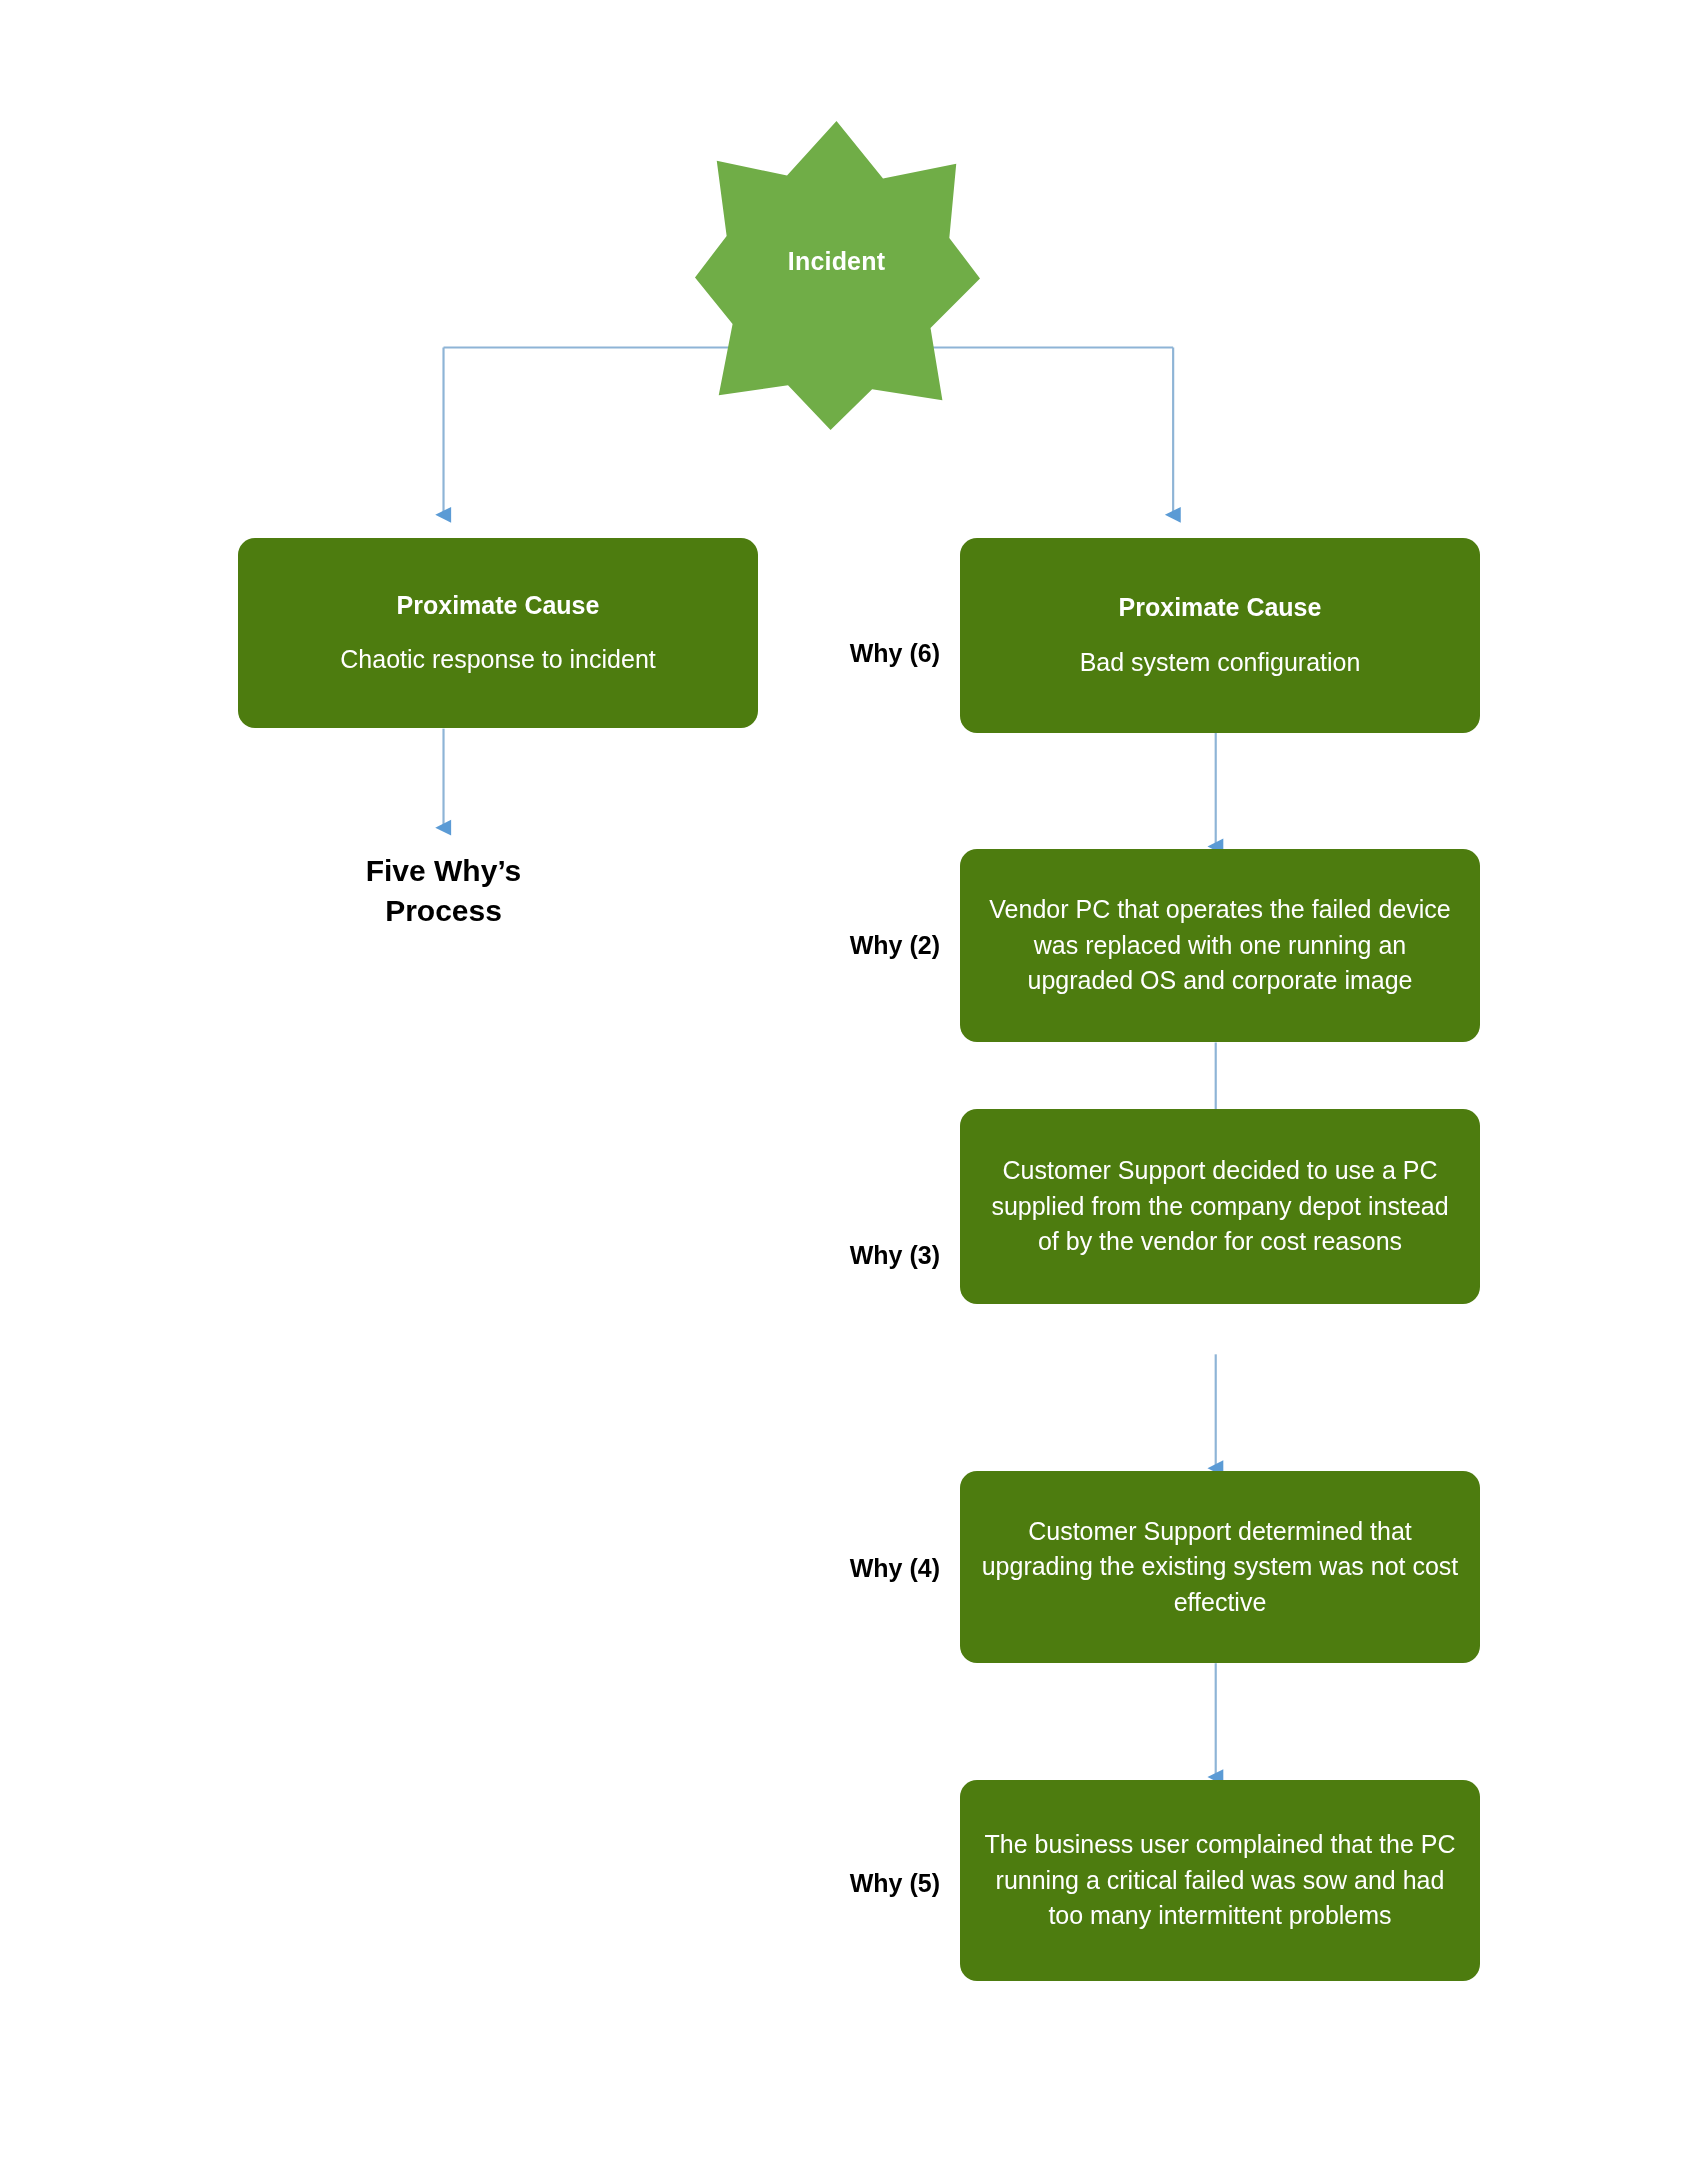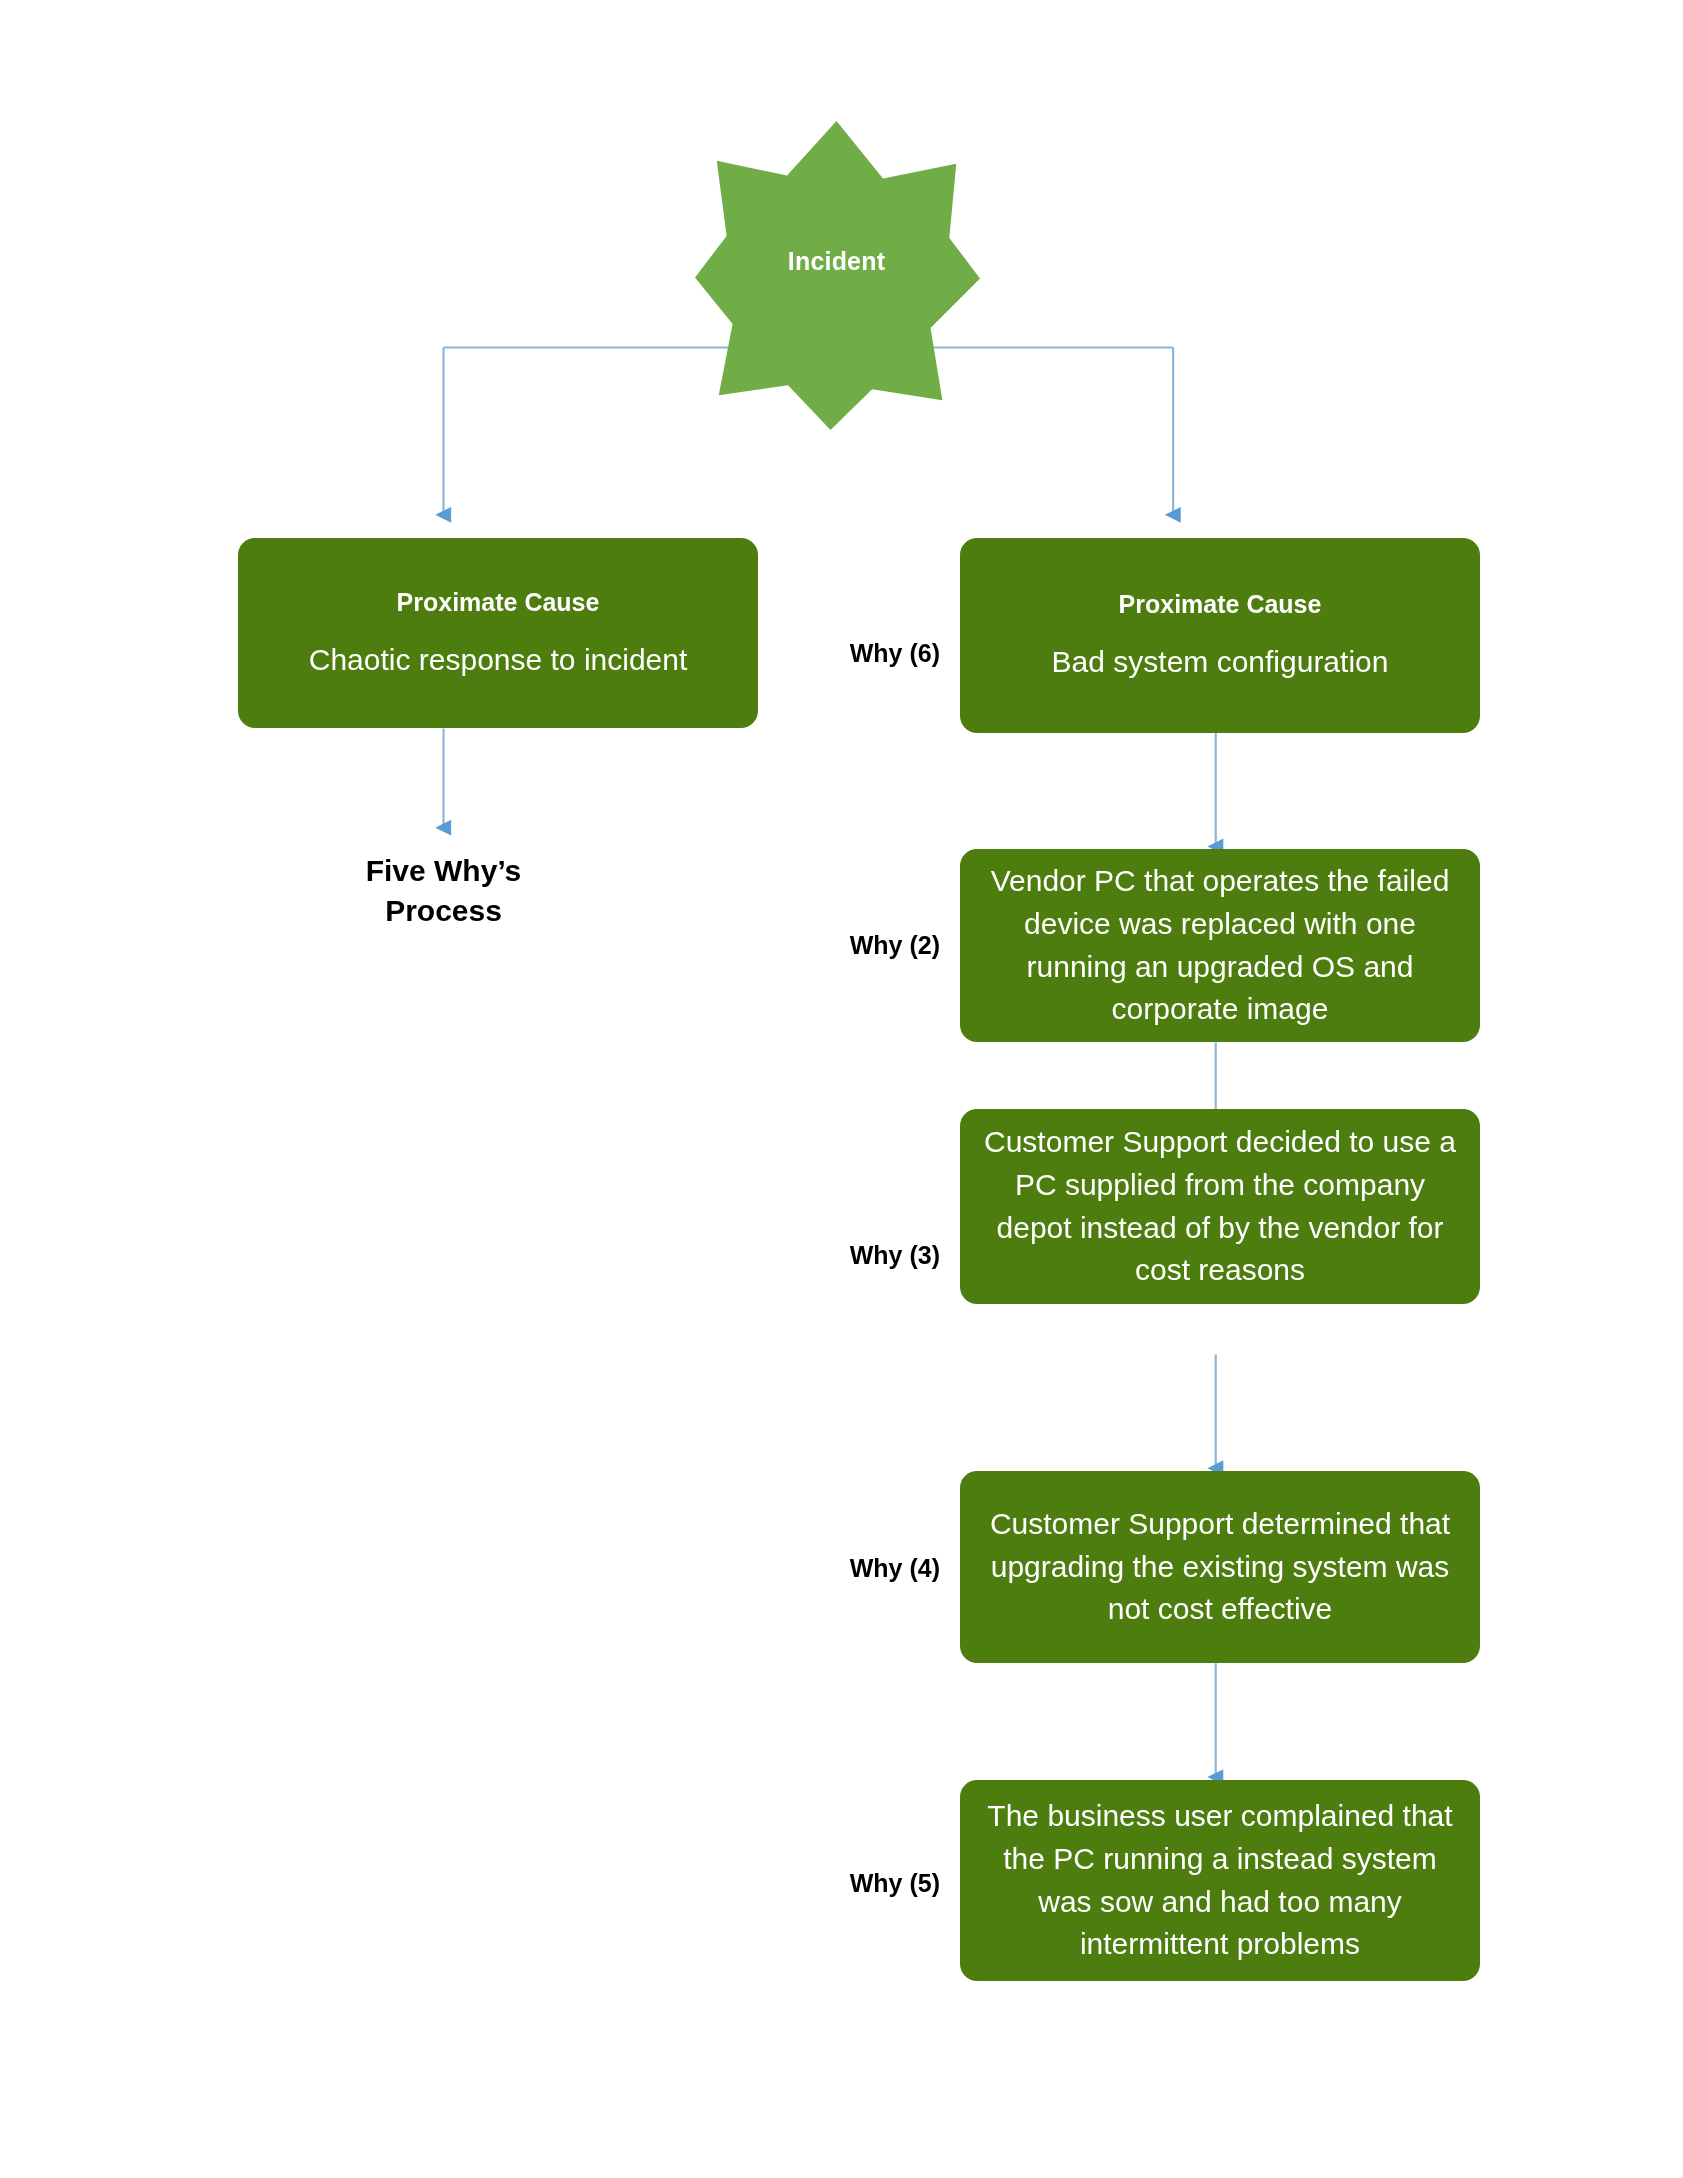--- a/index.html
+++ b/index.html
@@ -72,21 +72,21 @@
     text-align: center;
     padding: 10px 18px;
   }
   .pbox .title {
     font-size: 25px;
     font-weight: bold;
     line-height: 1.25;
     margin-bottom: 22px;
   }
   .pbox .body {
-    font-size: 30px;
+    font-size: 25px;
     font-weight: normal;
     line-height: 1.32;
   }
   .pbox.longtext .body {
     line-height: 1.42;
   }
 
   
   .why-label {
     position: absolute;
@@ -175,17 +175,17 @@
     <div class="body" style="max-width:480px;">Customer Support decided to use a PC supplied from the company depot instead of by the vendor for cost reasons</div>
   </div>
 
   <div class="why-label" style="left:752px; top:1554px; width:188px;">Why (4)</div>
   <div class="pbox longtext" style="left:960px; top:1471px; width:520px; height:192px;">
     <div class="body" style="max-width:480px;">Customer Support determined that upgrading the existing system was not cost effective</div>
   </div>
 
   <div class="why-label" style="left:752px; top:1869px; width:188px;">Why (5)</div>
   <div class="pbox longtext" style="left:960px; top:1780px; width:520px; height:201px;">
-    <div class="body" style="max-width:485px;">The business user complained that the PC running a instead system was sow and had too many intermittent problems</div>
+    <div class="body" style="max-width:485px;">The business user complained that the PC running a critical failed was sow and had too many intermittent problems</div>
   </div>
 
 </div>
 
 
 </body></html>

